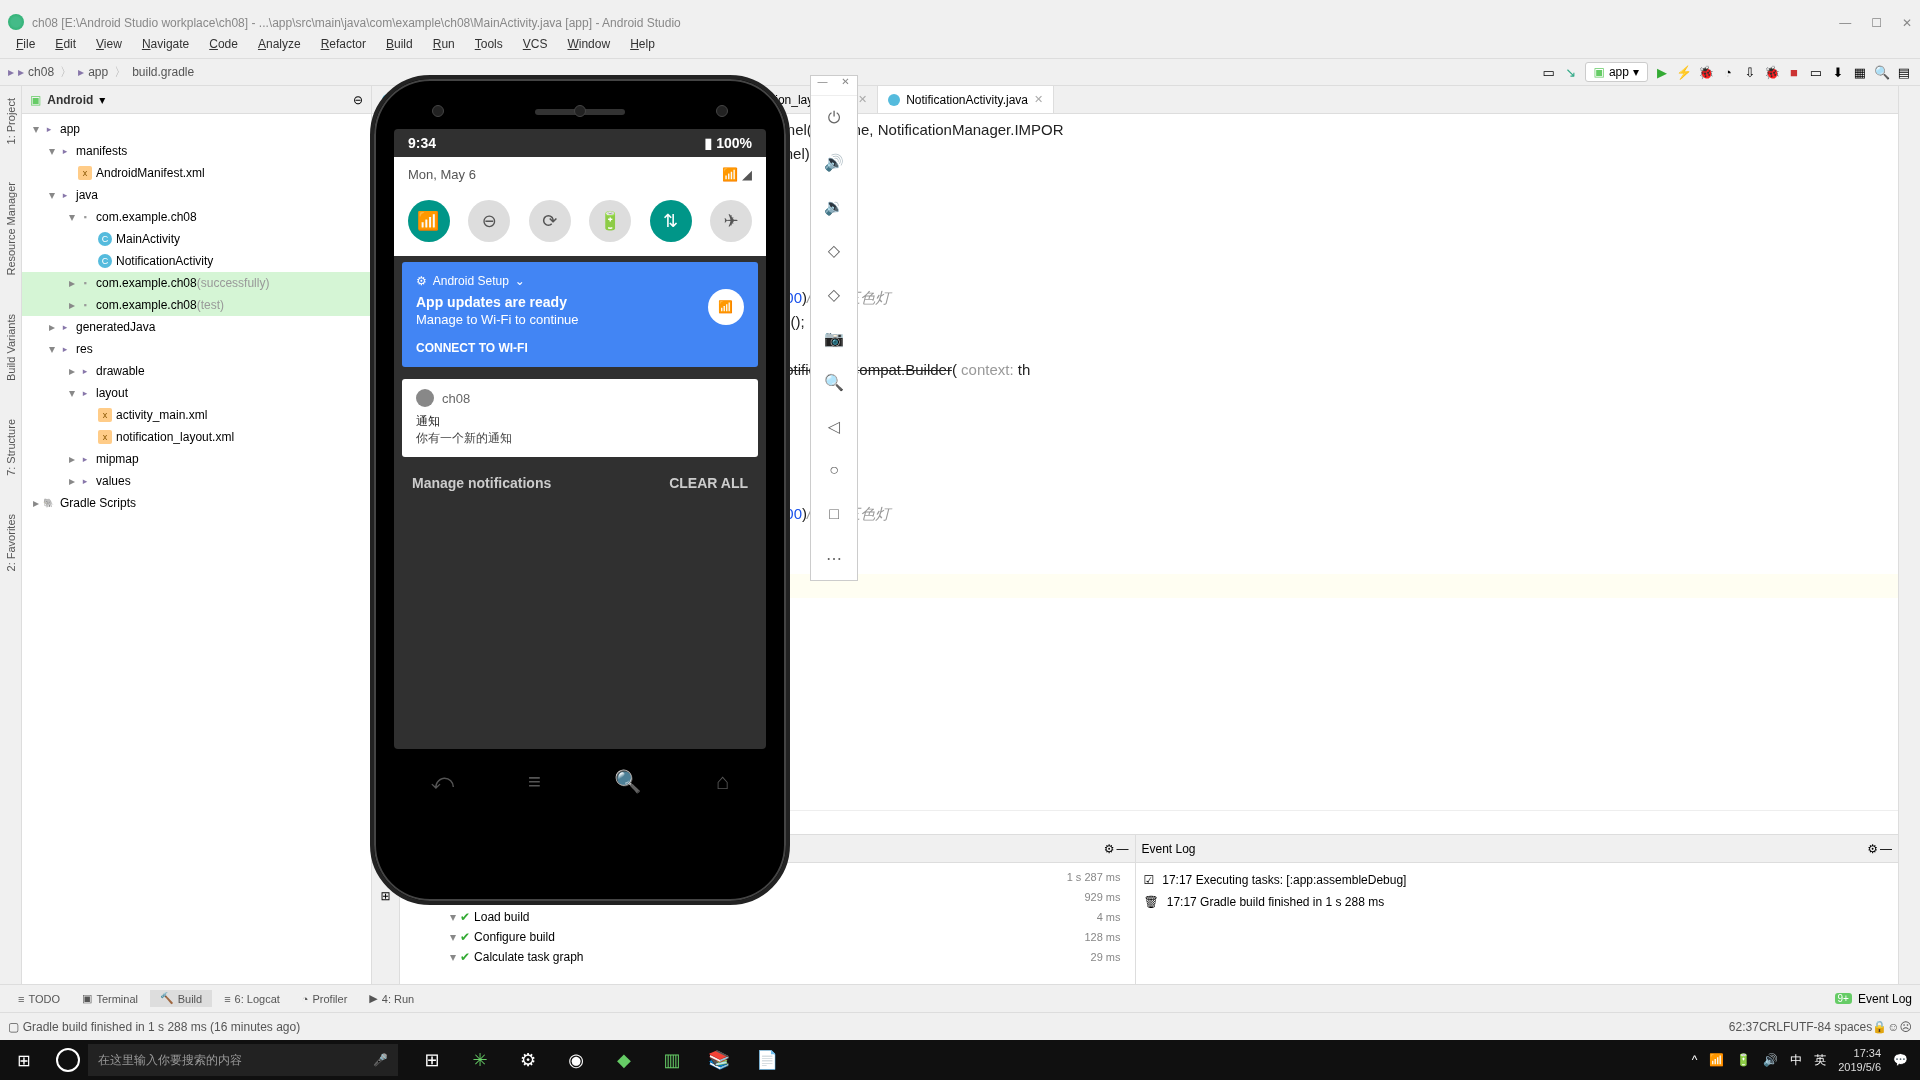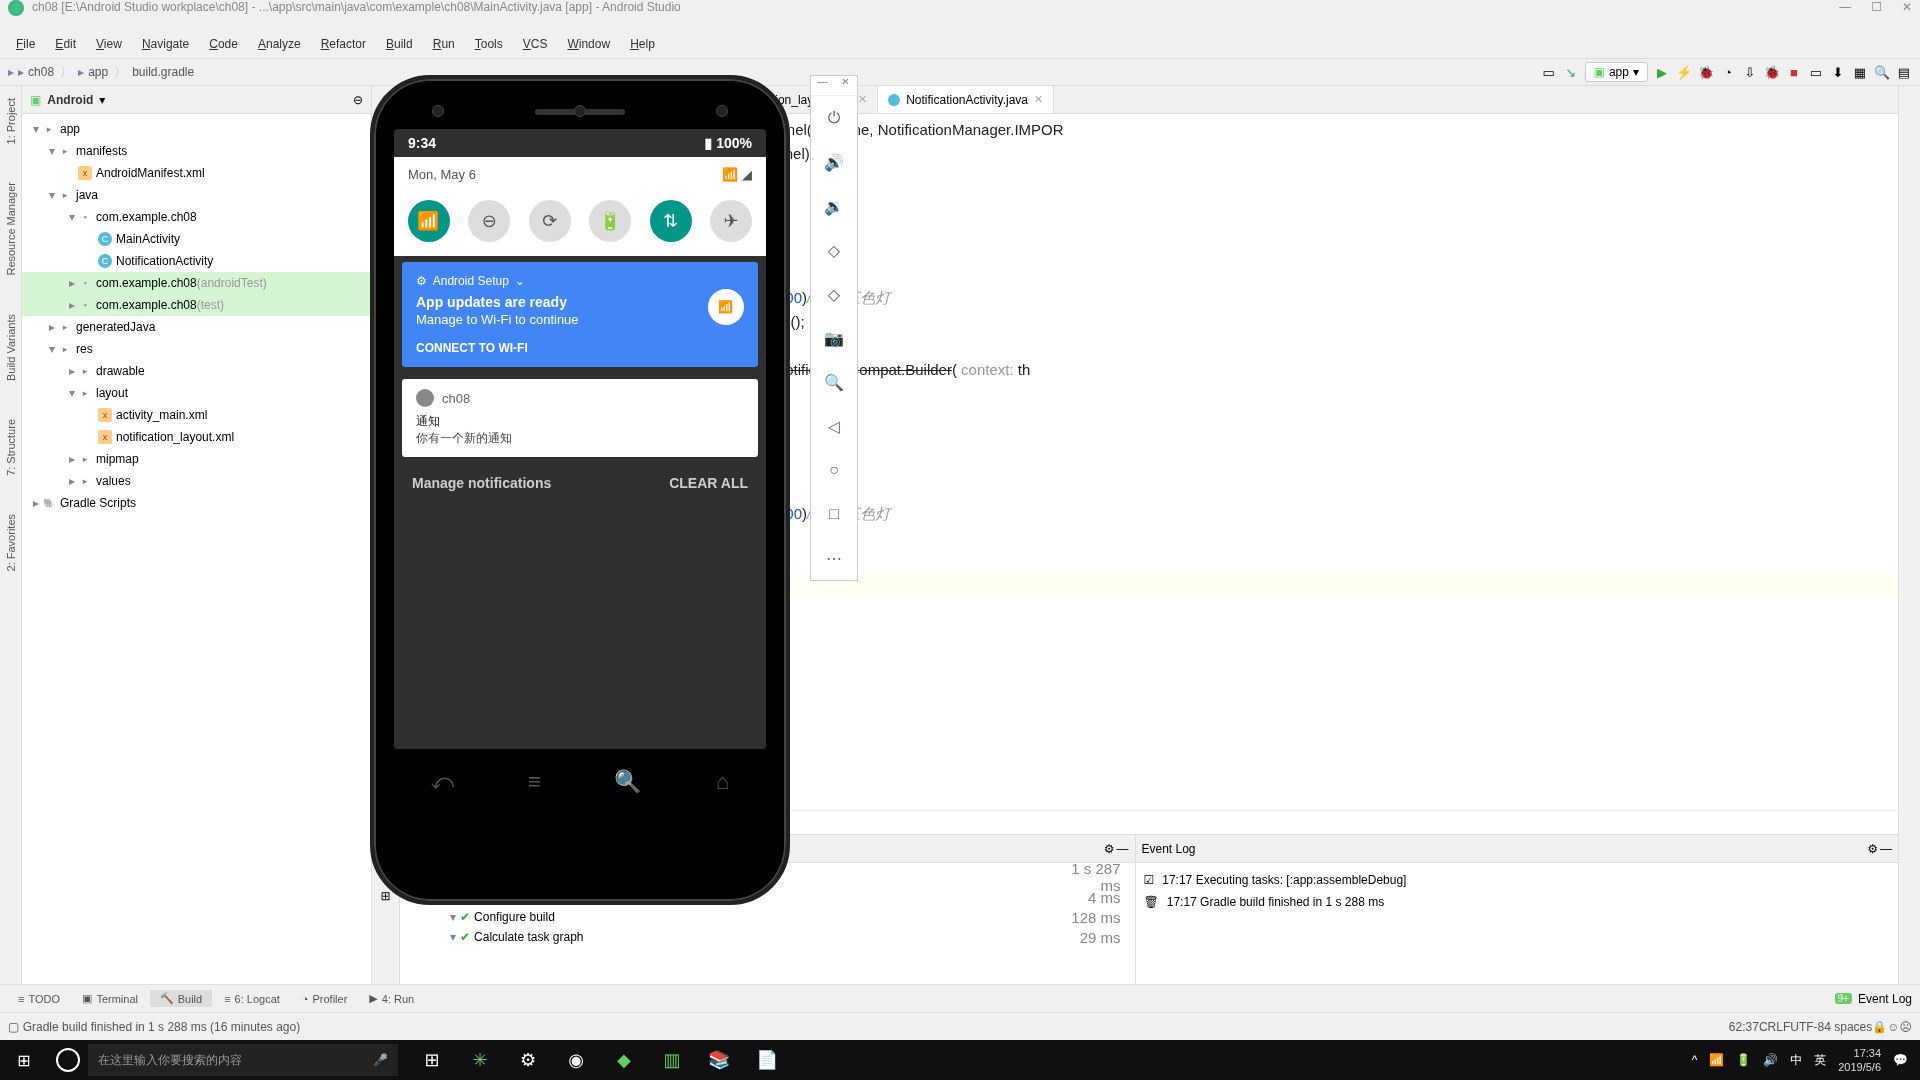--- a/index.html
+++ b/index.html
@@ -1,19 +1,19 @@
 <!DOCTYPE html>
 <html><head>
 <meta charset="utf-8">
 <style>
 * { margin:0; padding:0; box-sizing:border-box; font-family:"Segoe UI",Arial,sans-serif; }
 body { width:1920px; height:1080px; background:#f0f0f0; overflow:hidden; font-size:12px; }
 
 
-.titlebar { height:30px; background:#f0f0f0; display:flex; align-items:flex-start; padding:0 8px; color:#888; }
+.titlebar { height:30px; background:#f0f0f0; display:flex; align-items:flex-end; padding:0 8px; color:#888; }
 .titlebar .logo { width:16px; height:16px; border-radius:50%; background:radial-gradient(circle,#4b8 40%,#2a6); margin-right:8px; }
 .titlebar .title-text { flex:1; font-size:12px; }
 .win-controls { display:flex; gap:20px; color:#888; }
 .win-controls span { cursor:pointer; }
 
 
 .menubar { height:28px; background:#f0f0f0; display:flex; align-items:center; padding:0 8px; gap:4px; }
 .menubar span { padding:2px 8px; color:#333; cursor:pointer; }
 .menubar span u { text-decoration:underline; }
 
@@ -72,21 +72,21 @@
 .bottom-split { display:flex; height:150px; border-top:1px solid #ddd; }
 .build-panel, .event-panel { flex:1; background:#fff; display:flex; flex-direction:column; }
 .build-panel { border-right:1px solid #ddd; }
 .panel-tabs { height:28px; display:flex; align-items:center; background:#f0f0f0; border-bottom:1px solid #ddd; padding:0 6px; gap:2px; }
 .panel-tab { padding:3px 10px; color:#555; }
 .panel-tab.active { background:#fff; border:1px solid #ddd; border-bottom:1px solid #fff; }
 .build-body { flex:1; display:flex; overflow:hidden; }
 .build-gutter { width:28px; background:#f0f0f0; border-right:1px solid #ddd; display:flex; flex-direction:column; align-items:center; gap:6px; padding-top:6px; }
 .build-tree { flex:1; padding:4px; overflow:auto; }
 .build-line { display:flex; align-items:center; height:20px; }
-.build-time { width:80px; text-align:right; color:#888; padding-right:10px; font-size:15px; }
+.build-time { width:80px; text-align:right; color:#888; padding-right:10px; font-size:11px; }
 .ok { color:#3a3; }
 .event-body { flex:1; padding:6px; overflow:auto; }
 .event-row { display:flex; gap:8px; padding:4px 2px; align-items:flex-start; }
 
 
 .tool-row { height:28px; background:#f0f0f0; border-top:1px solid #ddd; display:flex; align-items:center; padding:0 8px; gap:2px; }
 .tool-btn { padding:2px 10px; color:#555; font-size:11px; display:flex; align-items:center; gap:4px; }
 .tool-btn.active { background:#ddd; }
 .tool-right { margin-left:auto; display:flex; gap:6px; align-items:center; }
 
@@ -244,21 +244,21 @@
         </div>
         <div class="tree-node" style="padding-left: 64px;">
           <span class="tree-arrow"></span>
           <span class="file-icon ic-java">C</span>
           <span>NotificationActivity</span>
         </div>
         <div class="tree-node sel" style="padding-left: 44px;">
           <span class="tree-arrow">▸</span>
           <span class="file-icon ic-pkg">▪</span>
           <span>com.example.ch08</span> 
-          <span class="pale">(androidTest)</span>
+          <span class="pale">(successfully)</span>
         </div>
         <div class="tree-node sel" style="padding-left: 44px;">
           <span class="tree-arrow">▸</span>
           <span class="file-icon ic-pkg">▪</span>
           <span>com.example.ch08</span> 
           <span class="pale">(test)</span>
         </div>
         <div class="tree-node" style="padding-left: 24px;">
           <span class="tree-arrow">▸</span>
           <span class="file-icon dir-icon">▸</span>
@@ -376,20 +376,28 @@
             <span>⊞</span>
           </div>
           <div class="build-tree" id="build-tree">
               <div class="build-line">
                 <div style="flex:1;padding-left:10px;display:flex;align-items:center;gap:4px">
                   <span style="color:#888">▾</span>
                   <span class="ok">✔</span> 
                   <span style="font-weight:bold">Build: completed successfully at 2019/</span>
                 </div>
                 <div class="build-time">1 s 287 ms</div>
+              </div>
+              <div class="build-line">
+                <div style="flex:1;padding-left:28px;display:flex;align-items:center;gap:4px">
+                  <span style="color:#888">▾</span>
+                  <span class="ok">✔</span> 
+                  <span>Run build E:\Android Studio workplace\</span>
+                </div>
+                <div class="build-time">929 ms</div>
               </div>
               <div class="build-line">
                 <div style="flex:1;padding-left:46px;display:flex;align-items:center;gap:4px">
                   <span style="color:#888">▾</span>
                   <span class="ok">✔</span> 
                   <span>Load build</span>
                 </div>
                 <div class="build-time">4 ms</div>
               </div>
               <div class="build-line">

